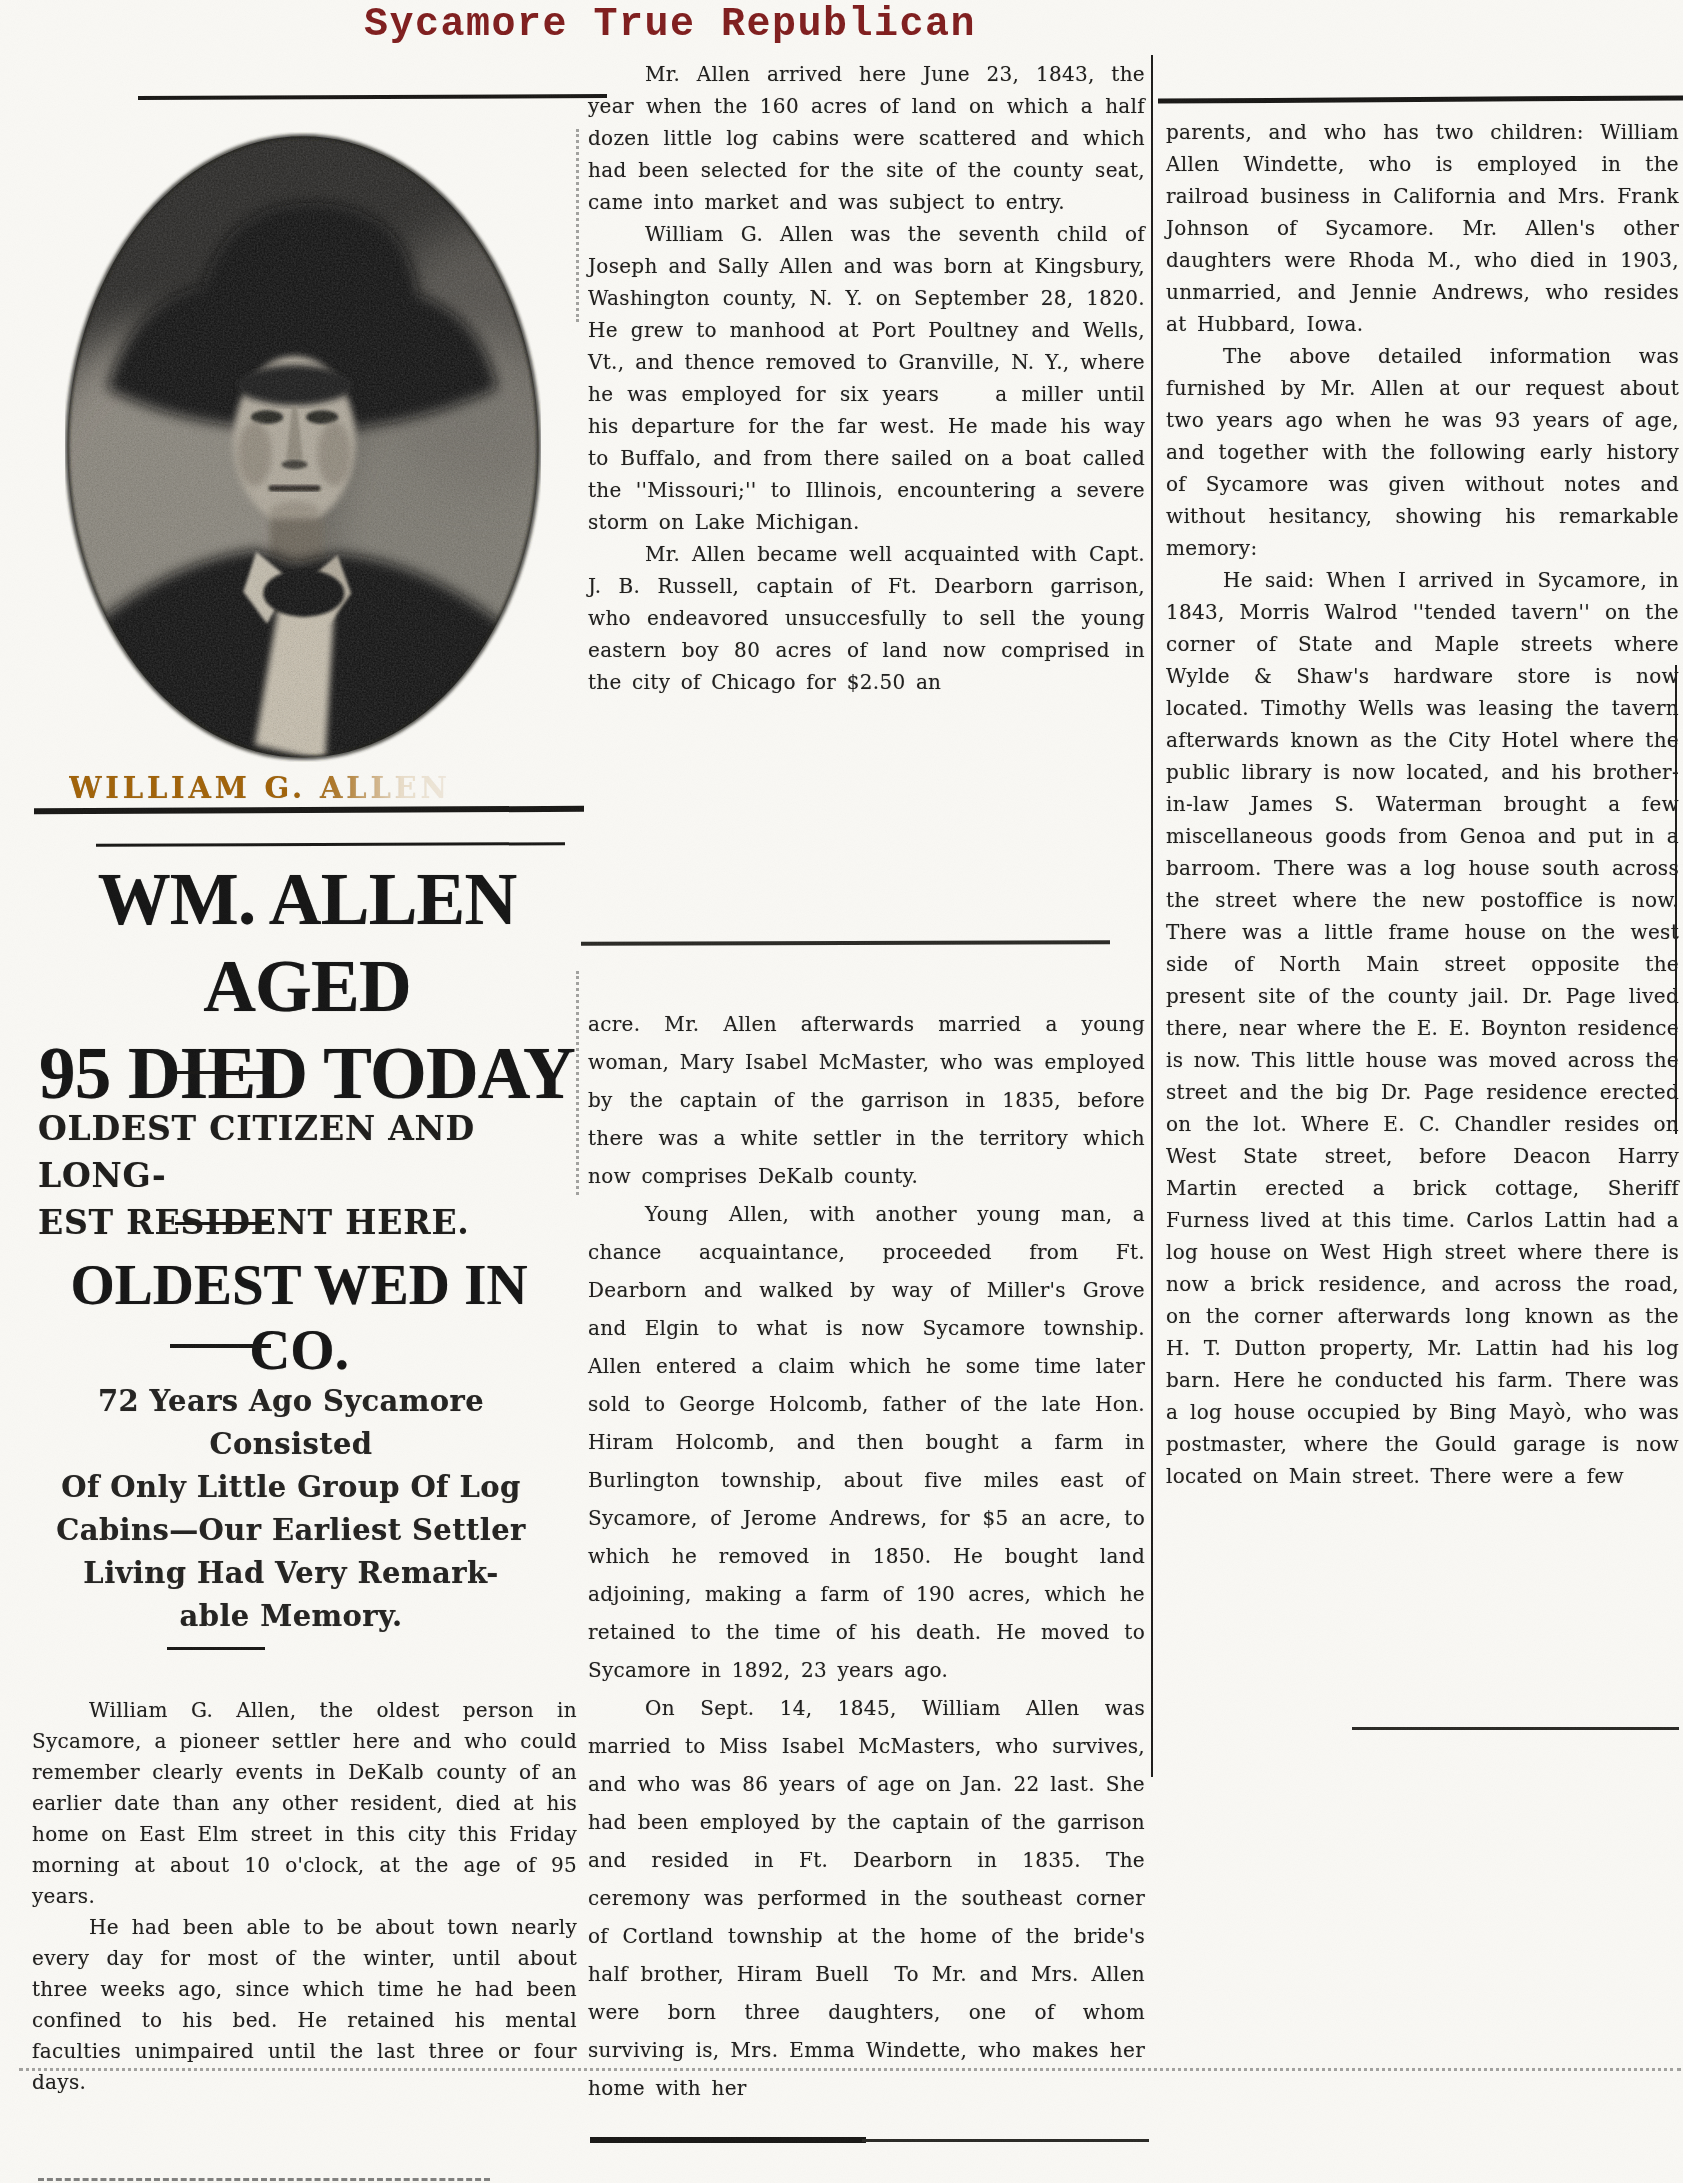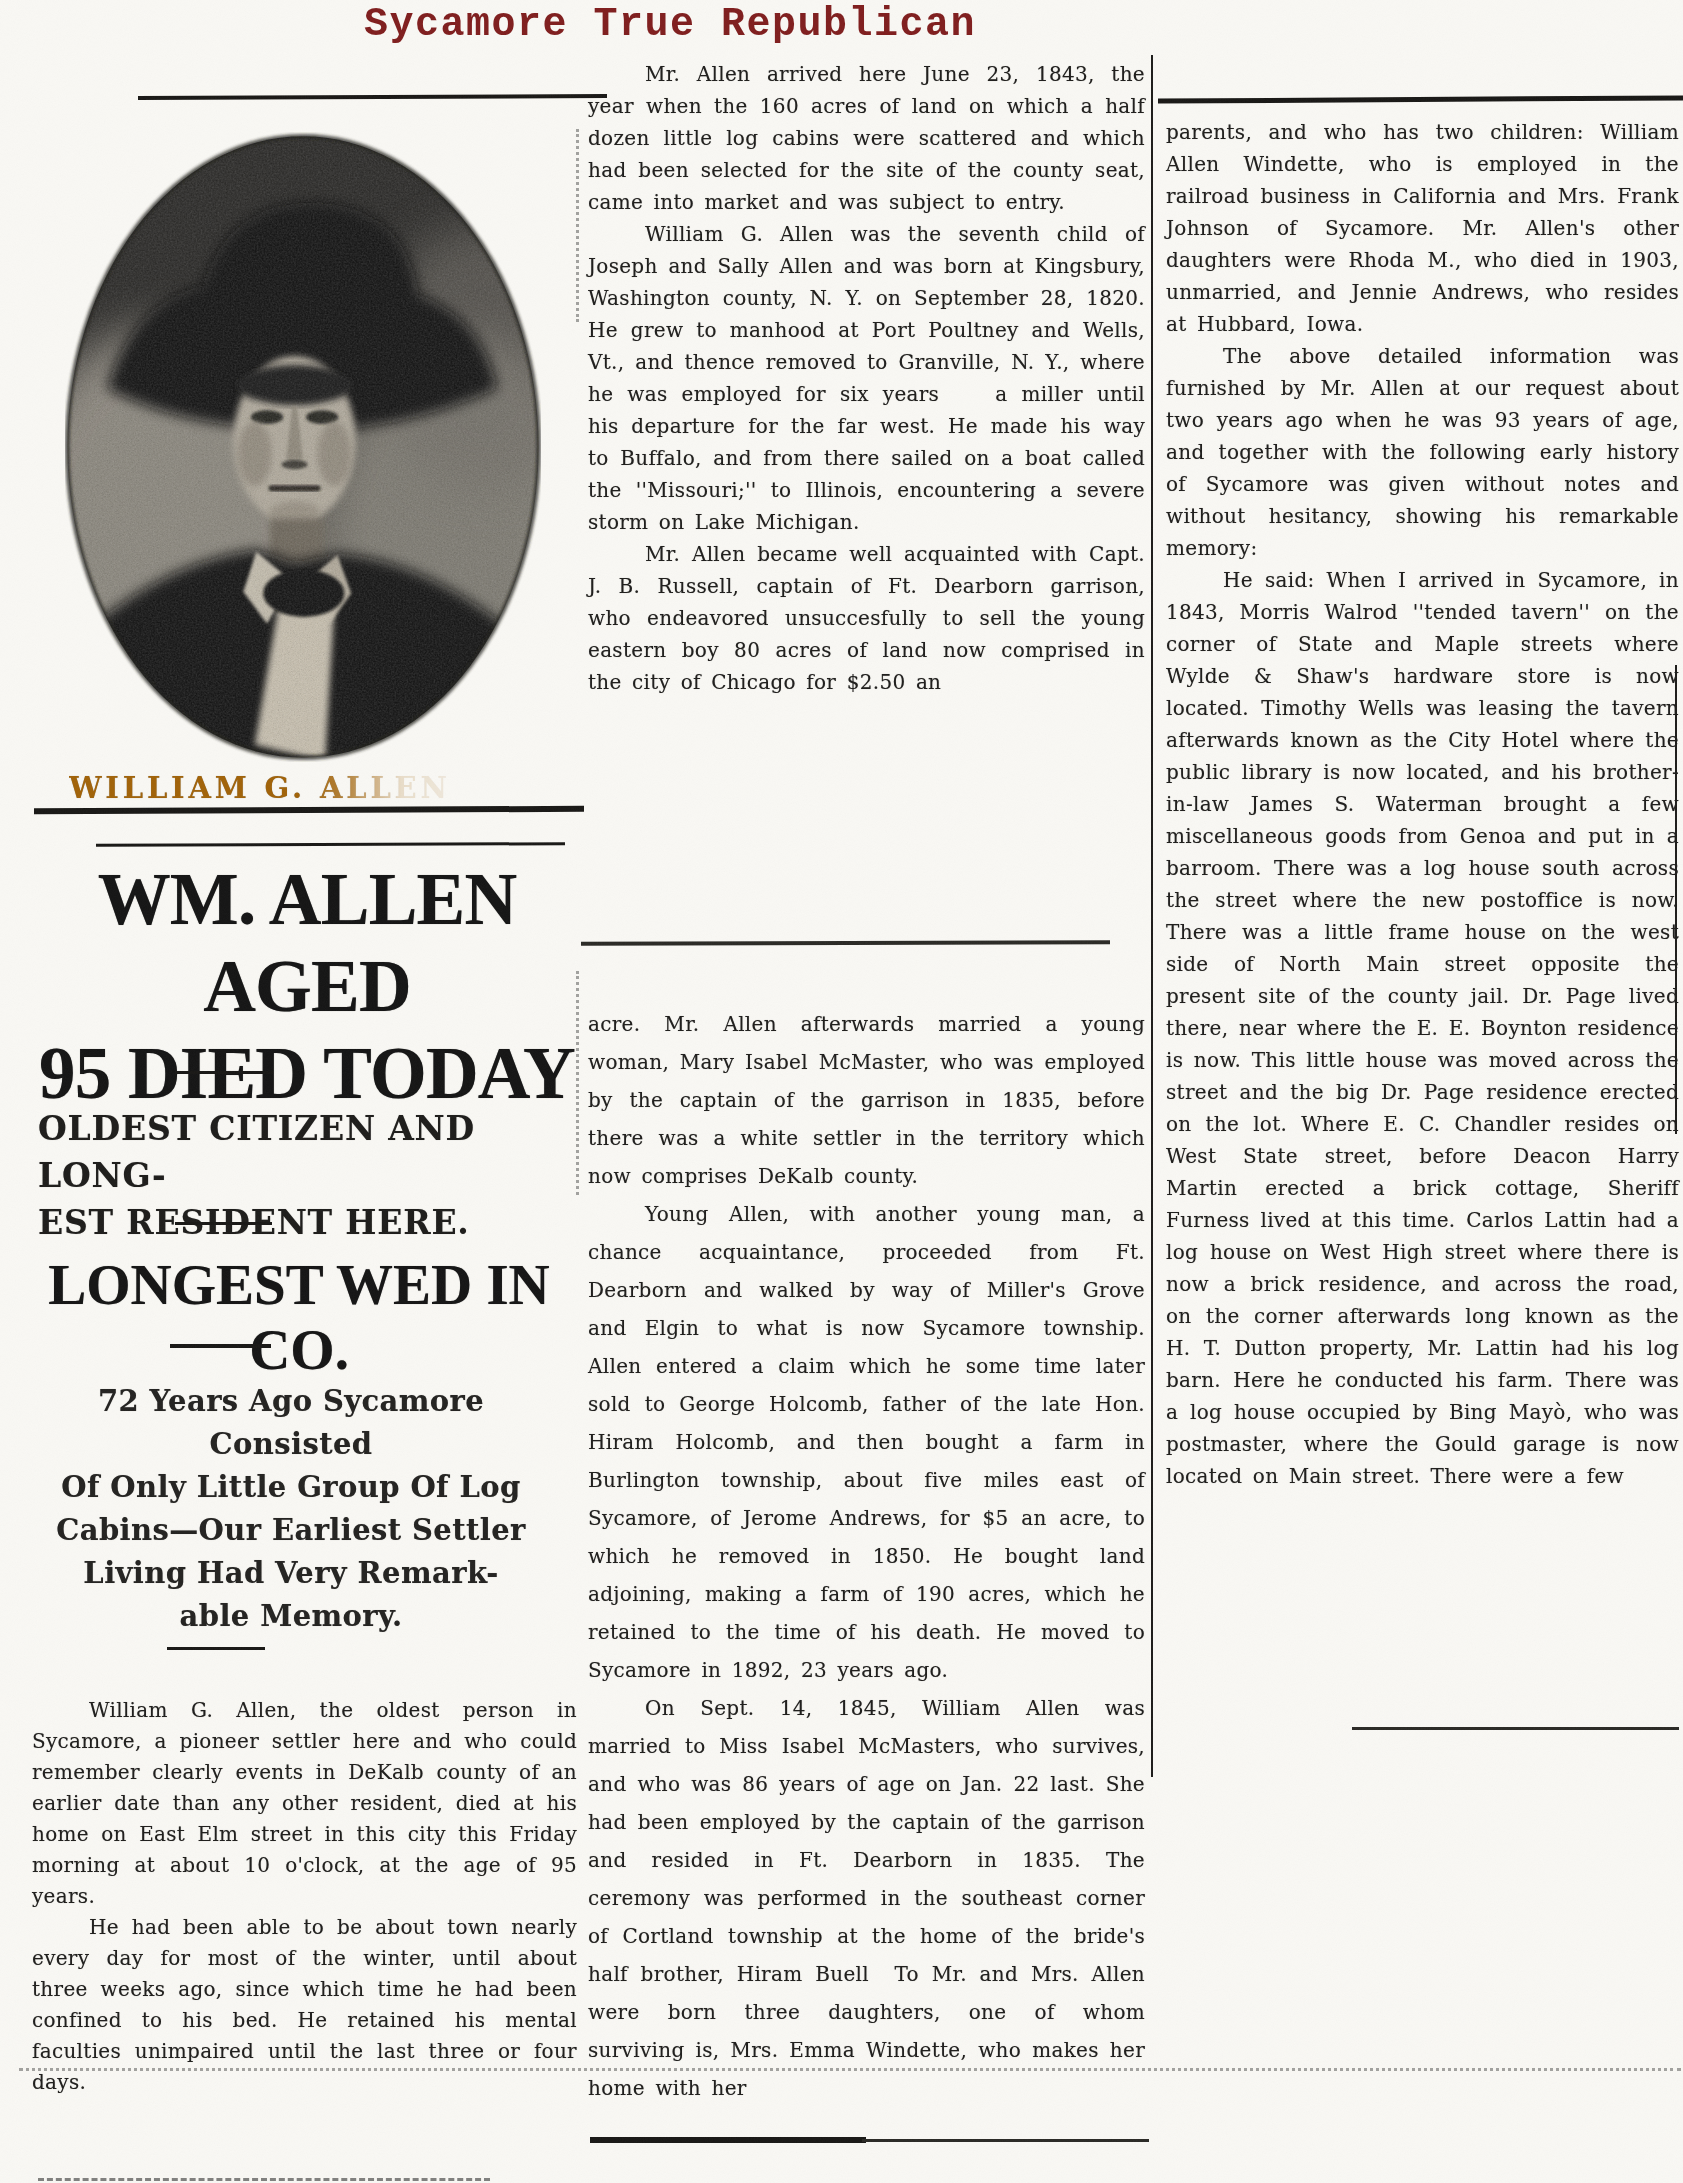--- a/index.html
+++ b/index.html
@@ -133,21 +133,21 @@
     <span style="display:block;">95 DIED TODAY</span>
   </h1>
 
   <div class="rule" style="left:175px; top:1071px; width:98px; height:3.1px;"></div>
   <div class="subhead">
     <span style="display:block;">OLDEST CITIZEN AND LONG-</span>
     <span style="display:block;">EST RESIDENT HERE.</span>
   </div>
   <div class="rule" style="left:175px; top:1222px; width:97px; height:3.1px;"></div>
 
-  <div class="headline2">LONGEST WED IN CO.</div>
+  <div class="headline2">OLDEST WED IN CO.</div>
   <div class="rule" style="left:170px; top:1344px; width:101px; height:3.8px;"></div>
 
   <div class="deck">
     <span>72 Years Ago Sycamore Consisted</span>
     <span>Of Only Little Group Of Log</span>
     <span>Cabins—Our Earliest Settler</span>
     <span>Living Had Very Remark-</span>
     <span>able Memory.</span>
   </div>
   <div class="rule" style="left:167px; top:1647px; width:98px; height:3.1px;"></div>

